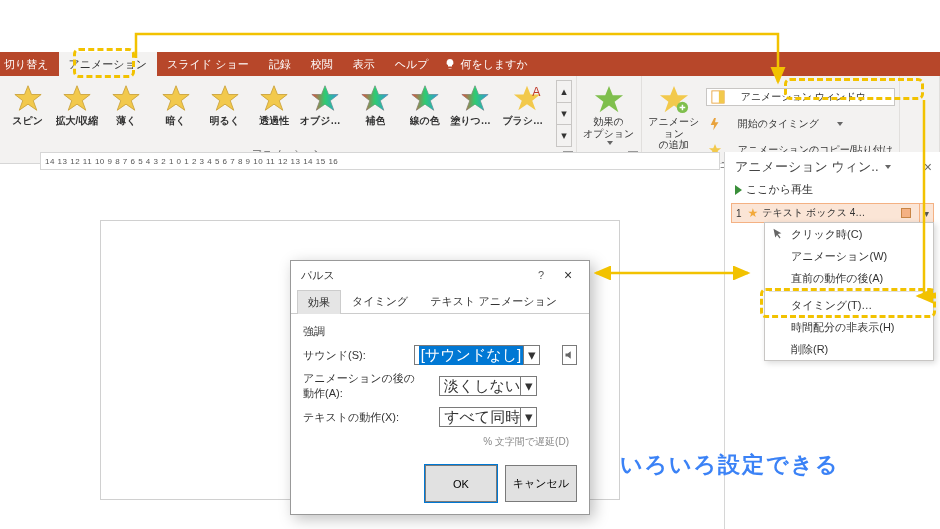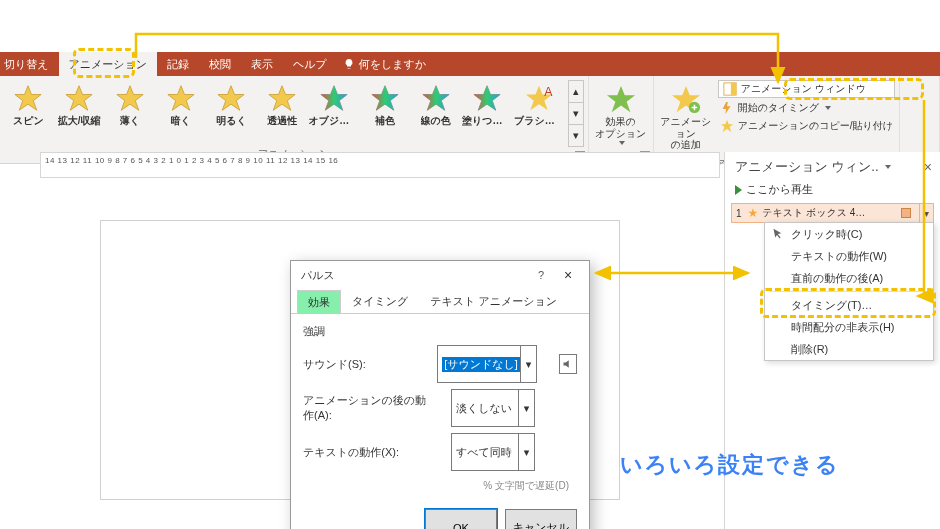--- a/index.html
+++ b/index.html
@@ -23,28 +23,28 @@
 
   .gal-item { width: 50px; display:flex; flex-direction:column; align-items:center; gap:2px; padding-top:4px; }
   .gal-item .star { width:28px; height:28px; }
   .gal-item .lbl { font-size:10px; text-align:center; white-space:nowrap; overflow:hidden; text-overflow:ellipsis; max-width:50px;font-weight:bold;}
 
   .big-btn { width: 56px; display:flex; flex-direction:column; align-items:center; gap:2px; padding-top:4px; }
   .big-btn .ico { width:30px; height:30px; display:flex; align-items:center; justify-content:center;}
   .big-btn .lbl { font-size:10px; text-align:center; line-height:1.15;}
 
   .small-btn-stack { display:flex; flex-direction:column; gap:2px; padding:4px 4px 0 4px; }
-  .small-btn { display:flex; align-items:center; gap:4px; font-size:10px; white-space:nowrap; padding:1px 2px;}
+  .small-btn { display:flex; align-items:center; gap:16px; font-size:10px; white-space:nowrap; padding:1px 2px;margin-top:8px;}
   .small-btn .sico { width:14px; height:14px; }
   .small-btn.highlight { background:#fff; border:1px solid #c8c6c4; padding:0 4px; height:18px;}
 
   .dropdown-caret { width:0; height:0; border-left:3px solid transparent; border-right:3px solid transparent; border-top:4px solid #666; display:inline-block; margin-left:2px;}
 
   
-  .ruler { position:absolute; left:40px; top:152px; right:220px; height:18px; background:#fff; border:1px solid #d6d6d6; font-size:8px; display:flex; align-items:flex-end; overflow:hidden; padding:12px 4px; color:#555;}
+  .ruler { position:absolute; left:40px; top:152px; right:220px; height:18px; background:#fff; border:1px solid #d6d6d6; font-size:8px; display:flex; align-items:flex-start; overflow:hidden; padding:4px 4px; color:#555;}
   .ruler .ticks { white-space:nowrap; letter-spacing:0.5px;}
 
   
   .slide { position:absolute; left:100px; top:220px; width:520px; height:280px; border:1px solid #d0d0d0; background:#fff; }
 
   
   .anim-pane { position:absolute; right:0; top:152px; width:216px; bottom:0; border-left:1px solid #d6d6d6; background:#fff; }
   .anim-pane-hd { display:flex; align-items:center; justify-content:space-between; padding:6px 8px 4px 10px; }
   .anim-pane-hd .title { font-size:13px; color:#444; display:flex; align-items:center; gap:4px;}
   .anim-pane-hd .close { font-size:14px; color:#666; cursor:pointer; }
@@ -63,26 +63,26 @@
   .ctx-sep { height:1px; background:#e1dfdd; margin:2px 4px;}
 
   
   .dialog { position:absolute; left:290px; top:260px; width:300px; background:#fff; border:1px solid #999; box-shadow:4px 4px 14px rgba(0,0,0,.25);}
   .dialog-title { height:28px; display:flex; align-items:center; padding:0 6px 0 10px; font-size:11px; }
   .dialog-title .spacer{flex:1;}
   .dialog-title .help{ width:24px; text-align:center; color:#555; }
   .dialog-title .close{ width:30px; text-align:center; color:#333; font-size:14px;}
   .dialog-tabs { display:flex; border-bottom:1px solid #ccc; padding: 0 6px; gap:0; }
   .dialog-tabs .dtab { padding:4px 10px; border:1px solid transparent; border-bottom:none; font-size:11px;}
-  .dialog-tabs .dtab.active { border-color:#ccc; background:#86efac; position:relative; top:1px;}
+  .dialog-tabs .dtab.active { border-color:#ccc; background:#e5e5e5; position:relative; top:1px;}
   .dialog-body { padding:10px 12px 6px; }
   .sect-label { font-size:11px; margin-bottom:6px;}
   .form-row { display:flex; align-items:center; margin-bottom:6px; gap:18px;}
   .form-row .flabel { width:130px; font-size:11px;}
-  .combo { flex:1; height:38px; border:1px solid #7a7a7a; background:#fff; display:flex; align-items:center; padding:0 4px; font-size:11px; position:relative;}
+  .combo { flex:1; height:20px; border:1px solid #7a7a7a; background:#fff; display:flex; align-items:center; padding:0 4px; font-size:15px; position:relative;}
   .combo.sel .cval { background:#0078d4; color:#fff; padding:0 2px;}
   .combo .cval { flex:1; overflow:hidden; text-overflow:ellipsis; white-space:nowrap; }
   .combo .car { width:16px; text-align:center; color:#333; border-left:1px solid #7a7a7a; align-self:stretch; display:flex; align-items:center; justify-content:center; margin-right:-4px;}
   .sound-extra { width:20px; height:20px; border:1px solid #7a7a7a; margin-left:4px; display:flex; align-items:center; justify-content:center;}
   .dialog-foot { display:flex; justify-content:flex-end; gap:8px; padding:10px 12px 12px; }
   .btn { min-width:72px; height:37px; border:1px solid #7a7a7a; background:#e1e1e1; font-size:11px;}
   .btn.primary { outline:1px solid #0078d4; }
   .delay-row { text-align:right; font-size:10px; color:#888; padding:2px 8px 0 0;}
 
   
@@ -90,20 +90,21 @@
   .arrow { position:absolute; pointer-events:none; }
   .callout { position:absolute; font-size:22px; color:#3b82f6; font-weight:600; letter-spacing:2px;}
 
 </style>
 </head>
 <body>
 
 <div class="tabs-bar">
   <div class="tab cutoff">切り替え</div>
   <div class="tab active">アニメーション</div>
+  <div class="tab">スライド ショー</div>
   <div class="tab">記録</div>
   <div class="tab">校閲</div>
   <div class="tab">表示</div>
   <div class="tab">ヘルプ</div>
   <div class="tell-me">
     <svg class="bulb" viewBox="0 0 24 24" fill="#fff">
         <path d="M9 21h6v-1H9v1zm3-19a7 7 0 00-4 12.7V17h8v-2.3A7 7 0 0012 2z"></path>
       </svg>
     <span>何をしますか</span>
   </div>
@@ -317,21 +318,21 @@
 <div class="ctx-menu">
   <div class="ctx-item">
     <span class="mico">
       <svg viewBox="0 0 16 16" width="14" height="14">
           <path d="M4 2l2 10 2-3 3 4 1-1-3-4 4-1z" fill="#666"></path>
         </svg>
     </span>
     <span>クリック時(C)</span>
   </div>
   <div class="ctx-item">
-      <span>テキストの動作(W)</span>
+      <span>アニメーション(W)</span>
     </div>
   <div class="ctx-item">
       <span>直前の動作の後(A)</span>
     </div>
   <div class="ctx-sep"></div>
   <div class="ctx-item">
       <span>タイミング(T)…</span>
     </div>
   <div class="ctx-item">
       <span>時間配分の非表示(H)</span>

